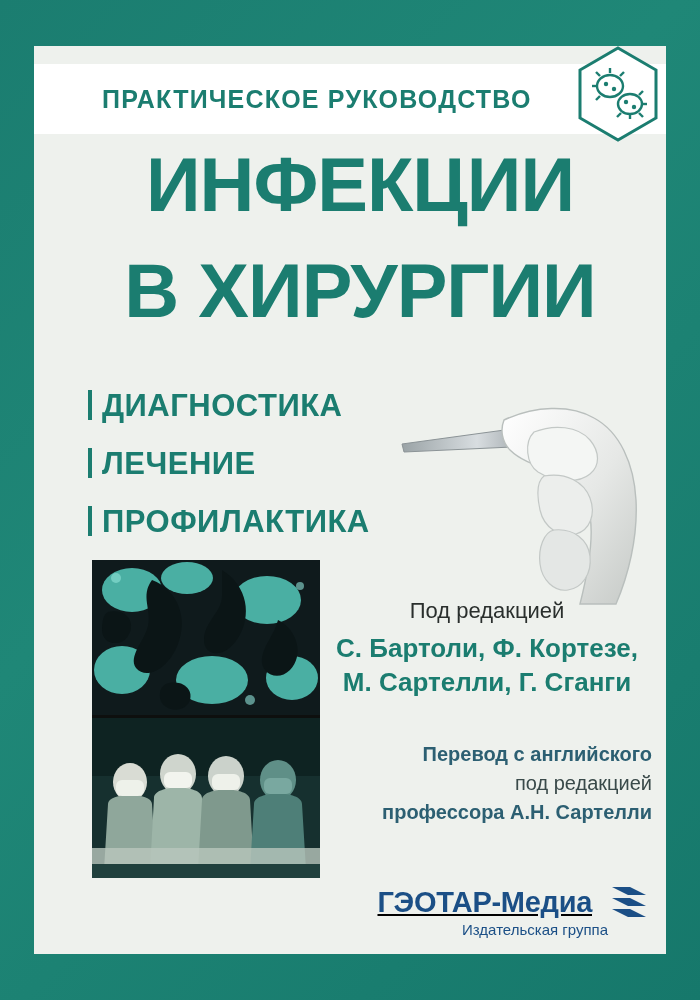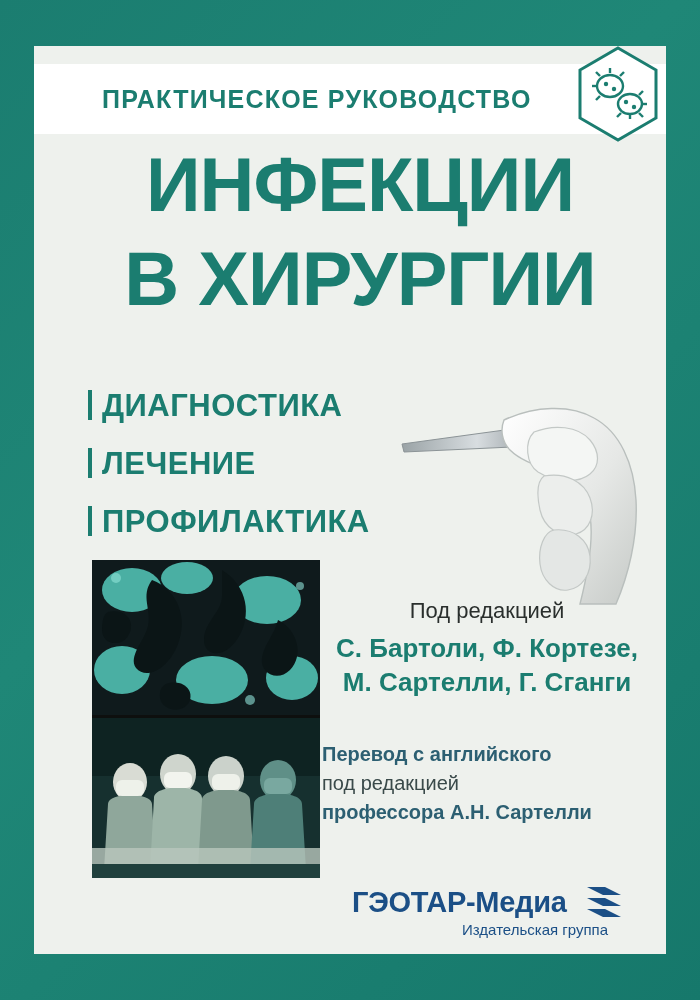--- a/index.html
+++ b/index.html
@@ -72,21 +72,21 @@
     font-size: 76px;
     line-height: 0.98;
     font-weight: bold;
     color: #1b7d70;
     letter-spacing: -1px;
     margin: 0 0 14px 0;
     white-space: nowrap;
     text-align: center;
   }
   .title-line.second {
-    margin-top: 20px;
+    margin-top: 32px;
   }
 
   
   .sublist {
     position: absolute;
     left: 88px;
     top: 388px;
     width: 420px;
   }
   .sub-item {
@@ -161,21 +161,21 @@
     font-size: 26px;
     font-weight: bold;
     line-height: 1.3;
     color: #1b7d70;
   }
   .translation {
     position: absolute;
     right: 48px;
     top: 740px;
     width: 330px;
-    text-align: left;
+    text-align: right;
     font-size: 20px;
     line-height: 1.45;
     font-weight: bold;
     color: #2c5f72;
   }
   .translation .muted {
     font-weight: normal;
     color: #3a4a4a;
   }
 
@@ -183,22 +183,23 @@
   .publisher {
     position: absolute;
     right: 48px;
     bottom: 62px;
     width: 300px;
     text-align: right;
   }
   .pub-row {
     display: flex;
     align-items: center;
-    justify-content: flex-start;
+    justify-content: flex-end;
     gap: 20px;
+    text-decoration: underline;
   }
   .pub-name {
     font-size: 29px;
     font-weight: bold;
     color: #1b4f86;
     letter-spacing: -0.3px;
   }
   .pub-mark svg { display: block; }
   .pub-sub {
     font-size: 15px;

